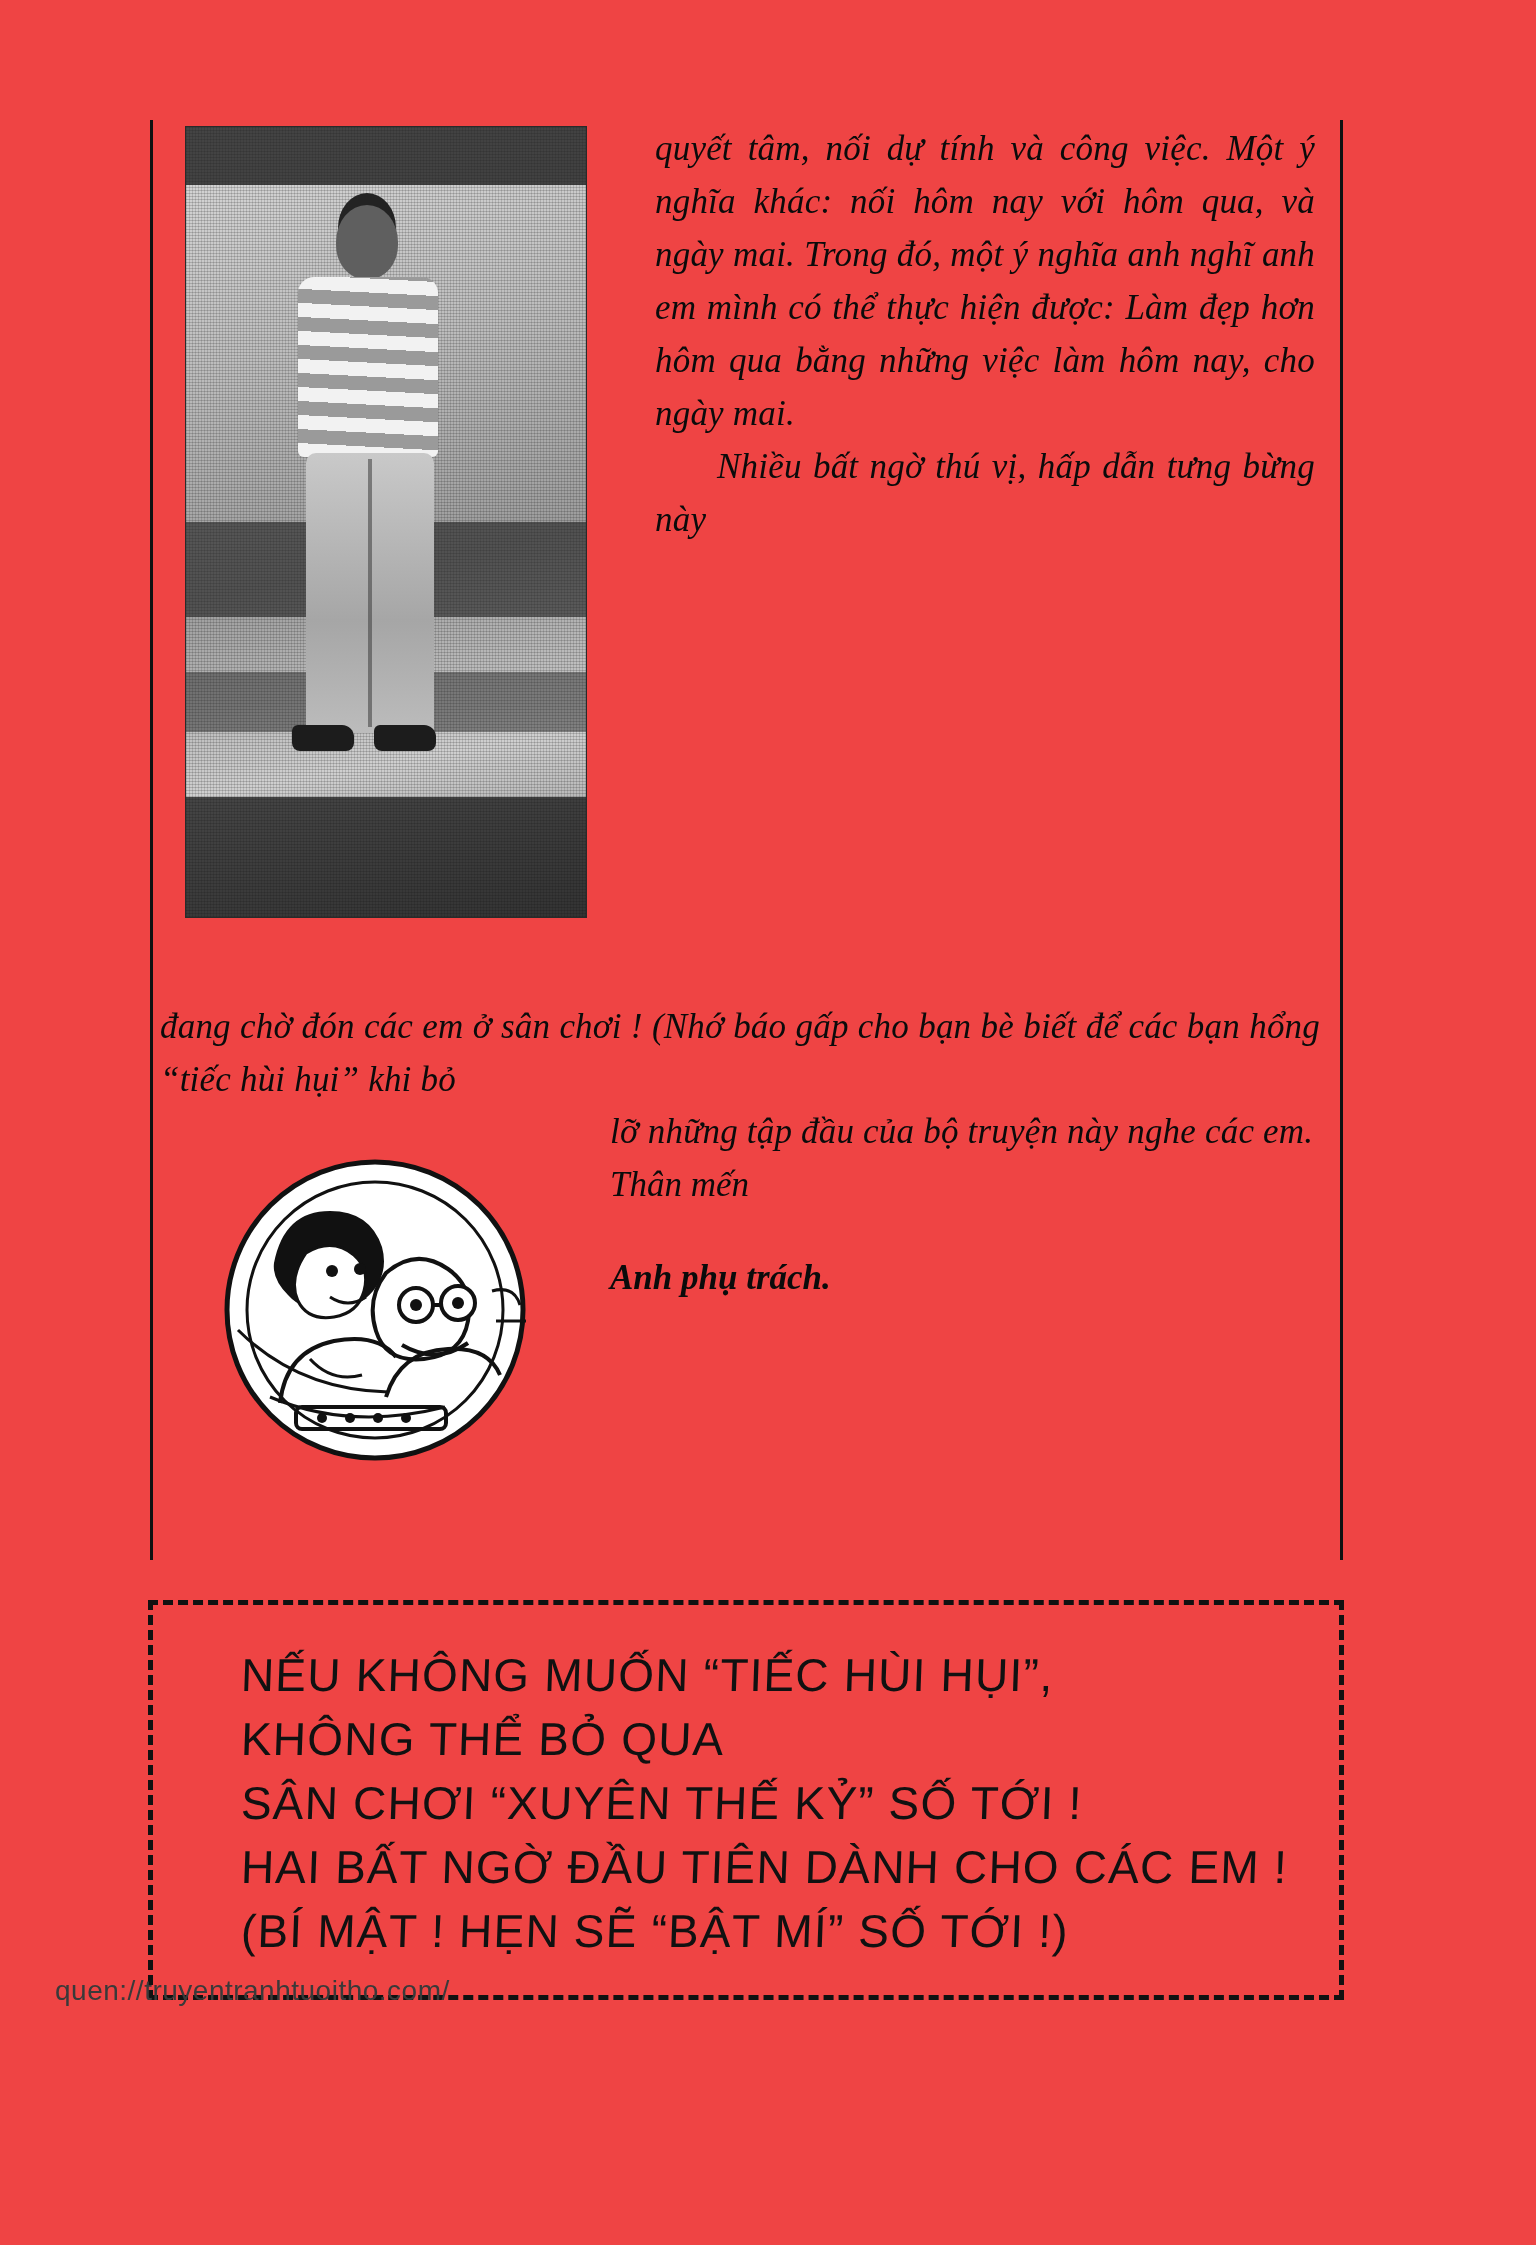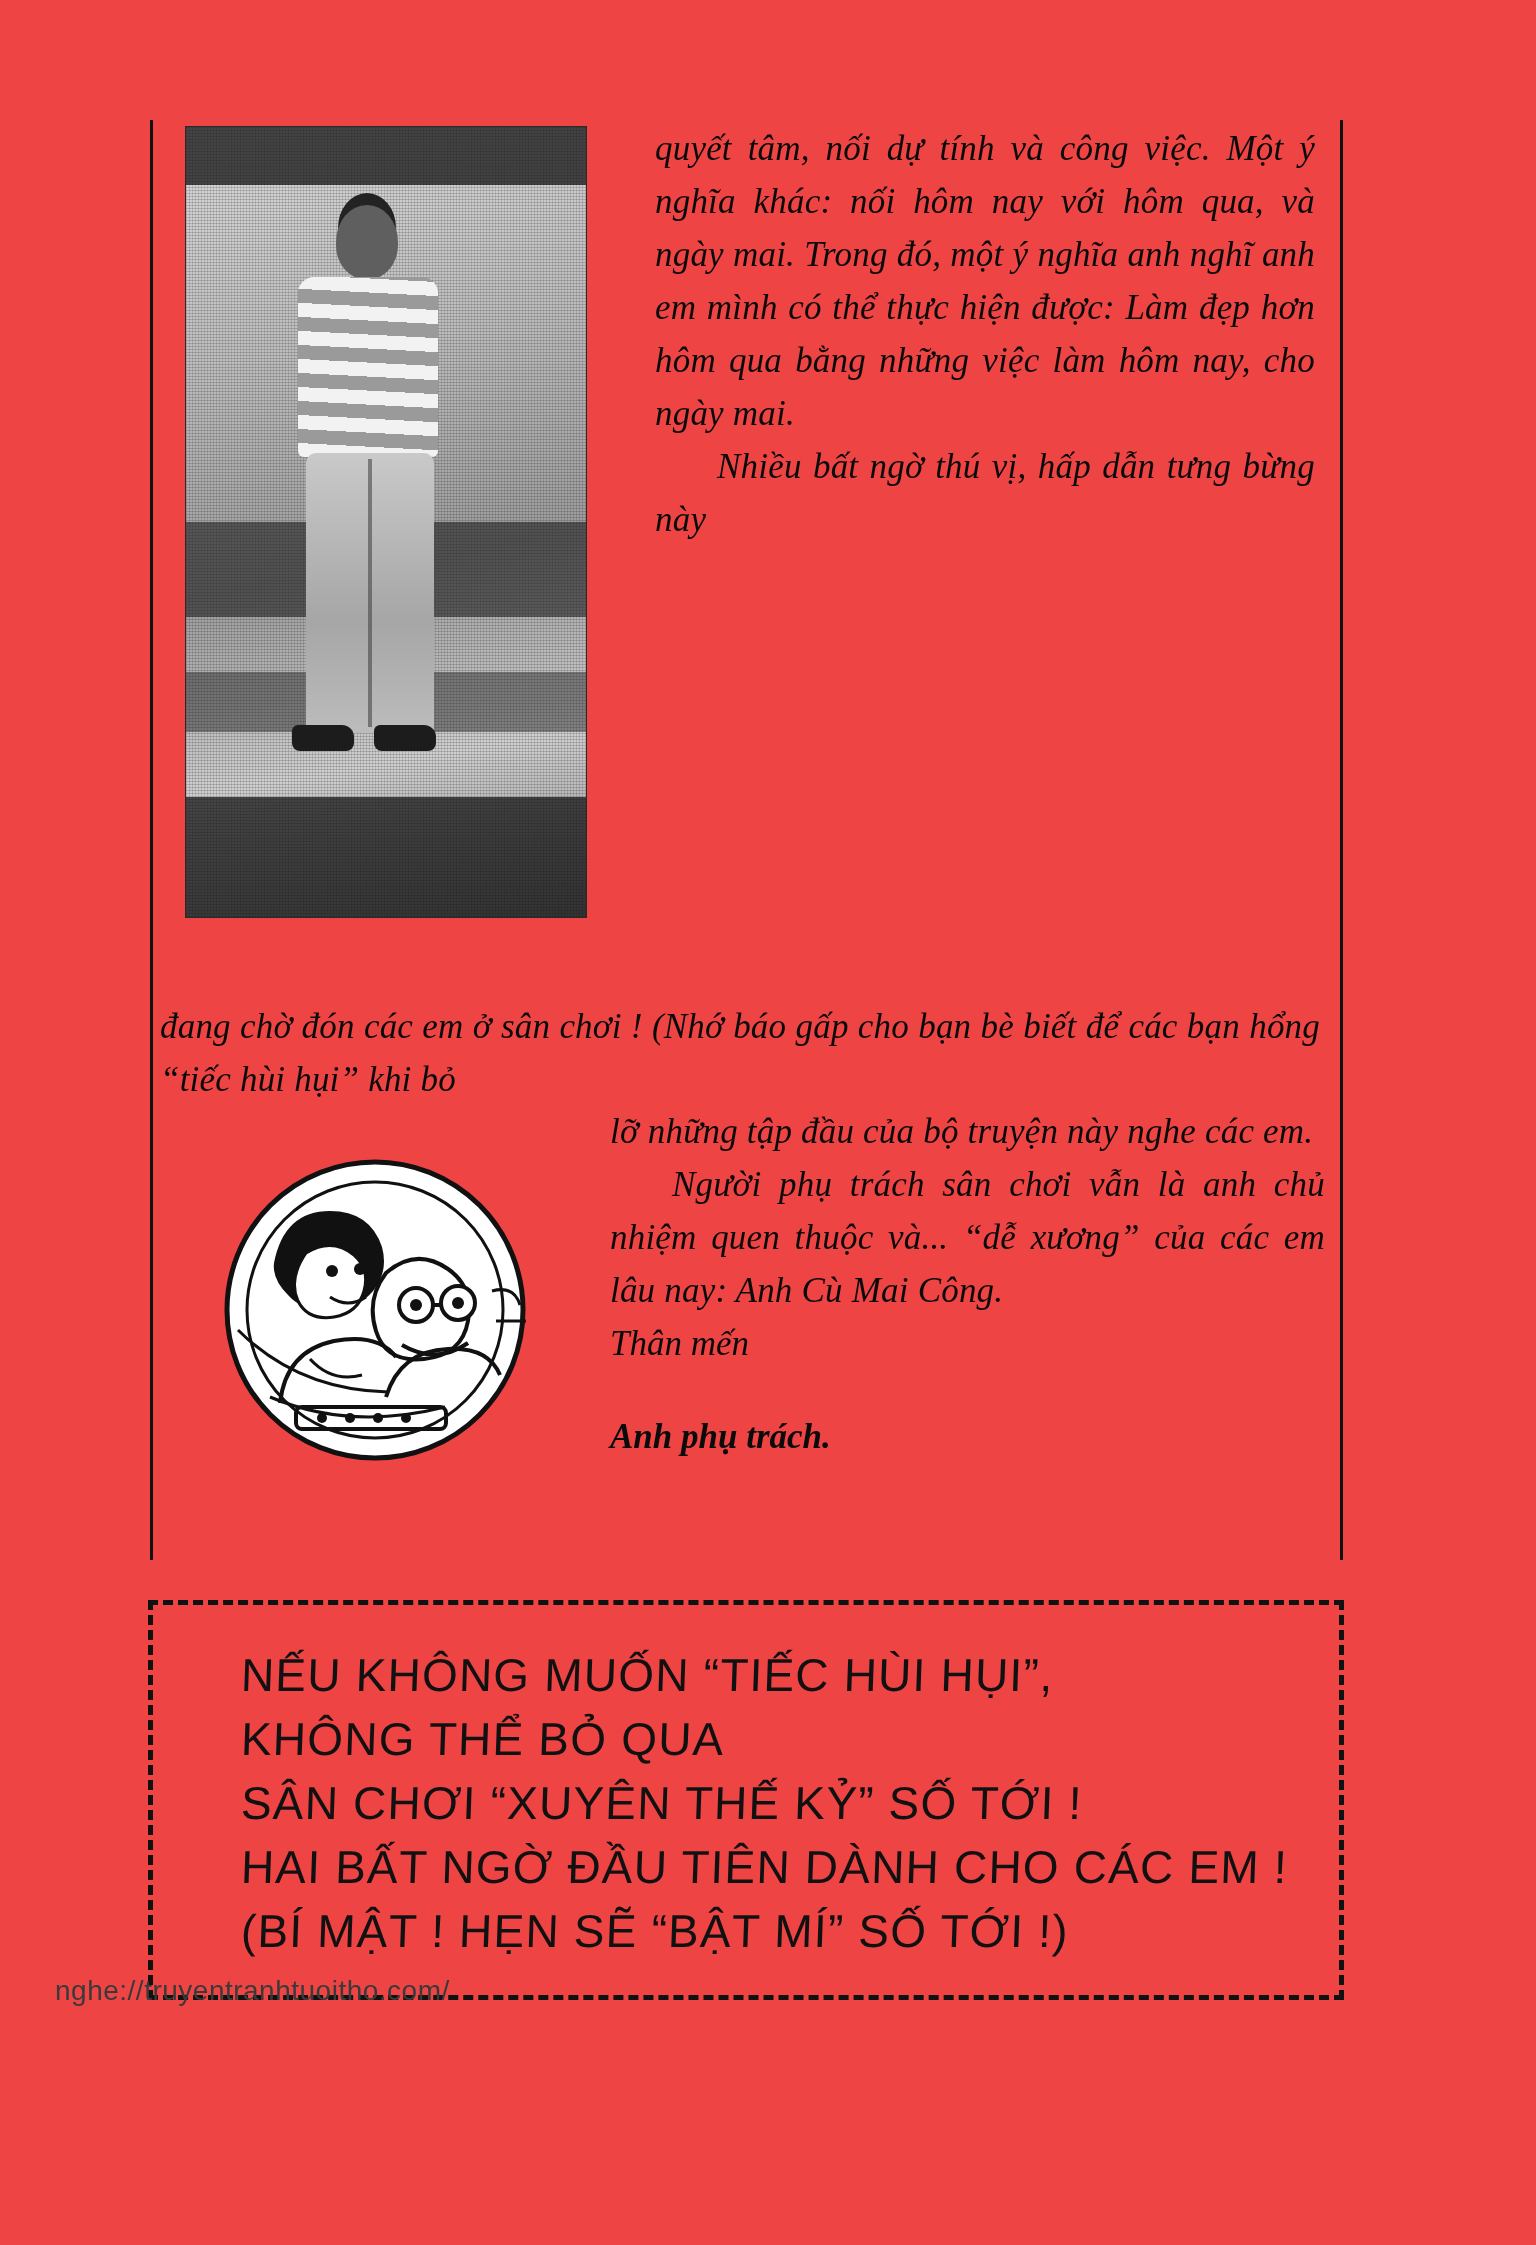--- a/index.html
+++ b/index.html
@@ -243,30 +243,29 @@
     <p class="body">quyết tâm, nối dự tính và công việc. Một ý nghĩa khác: nối hôm nay với hôm qua, và ngày mai. Trong đó, một ý nghĩa anh nghĩ anh em mình có thể thực hiện được: Làm đẹp hơn hôm qua bằng những việc làm hôm nay, cho ngày mai.</p>
     <p class="body indent">Nhiều bất ngờ thú vị, hấp dẫn tưng bừng này</p>
   </div>
 
   <div class="col-full">
     <p class="body">đang chờ đón các em ở sân chơi ! (Nhớ báo gấp cho bạn bè biết để các bạn hổng “tiếc hùi hụi” khi bỏ</p>
   </div>
 
   <div class="col-right2">
     <p class="body">lỡ những tập đầu của bộ truyện này nghe các em.</p>
-    <p class="body indent">Người phụ trách sân chơi vẫn là anh chủ nhiệm quen thuộc và... “dễ xương” của các em lâu nay: Anh Cù Mai Công.</p>
     <p class="sign">Thân mến</p>
     <p class="sign bold">Anh phụ trách.</p>
   </div>
 
   <div class="announce">
     <div class="lines">
       <div class="hl">NẾU KHÔNG MUỐN “TIẾC HÙI HỤI”,</div>
       <div class="hl">KHÔNG THỂ BỎ QUA</div>
       <div class="hl">SÂN CHƠI “XUYÊN THẾ KỶ” SỐ TỚI !</div>
       <div class="hl">HAI BẤT NGỜ ĐẦU TIÊN DÀNH CHO CÁC EM !</div>
       <div class="hl">(BÍ MẬT ! HẸN SẼ “BẬT MÍ” SỐ TỚI !)</div>
     </div>
   </div>
 
-  <div class="watermark">nghe://truyentranhtuoitho.com/</div>
+  <div class="watermark">quen://truyentranhtuoitho.com/</div>
 
 </div>
 
 </body></html>

